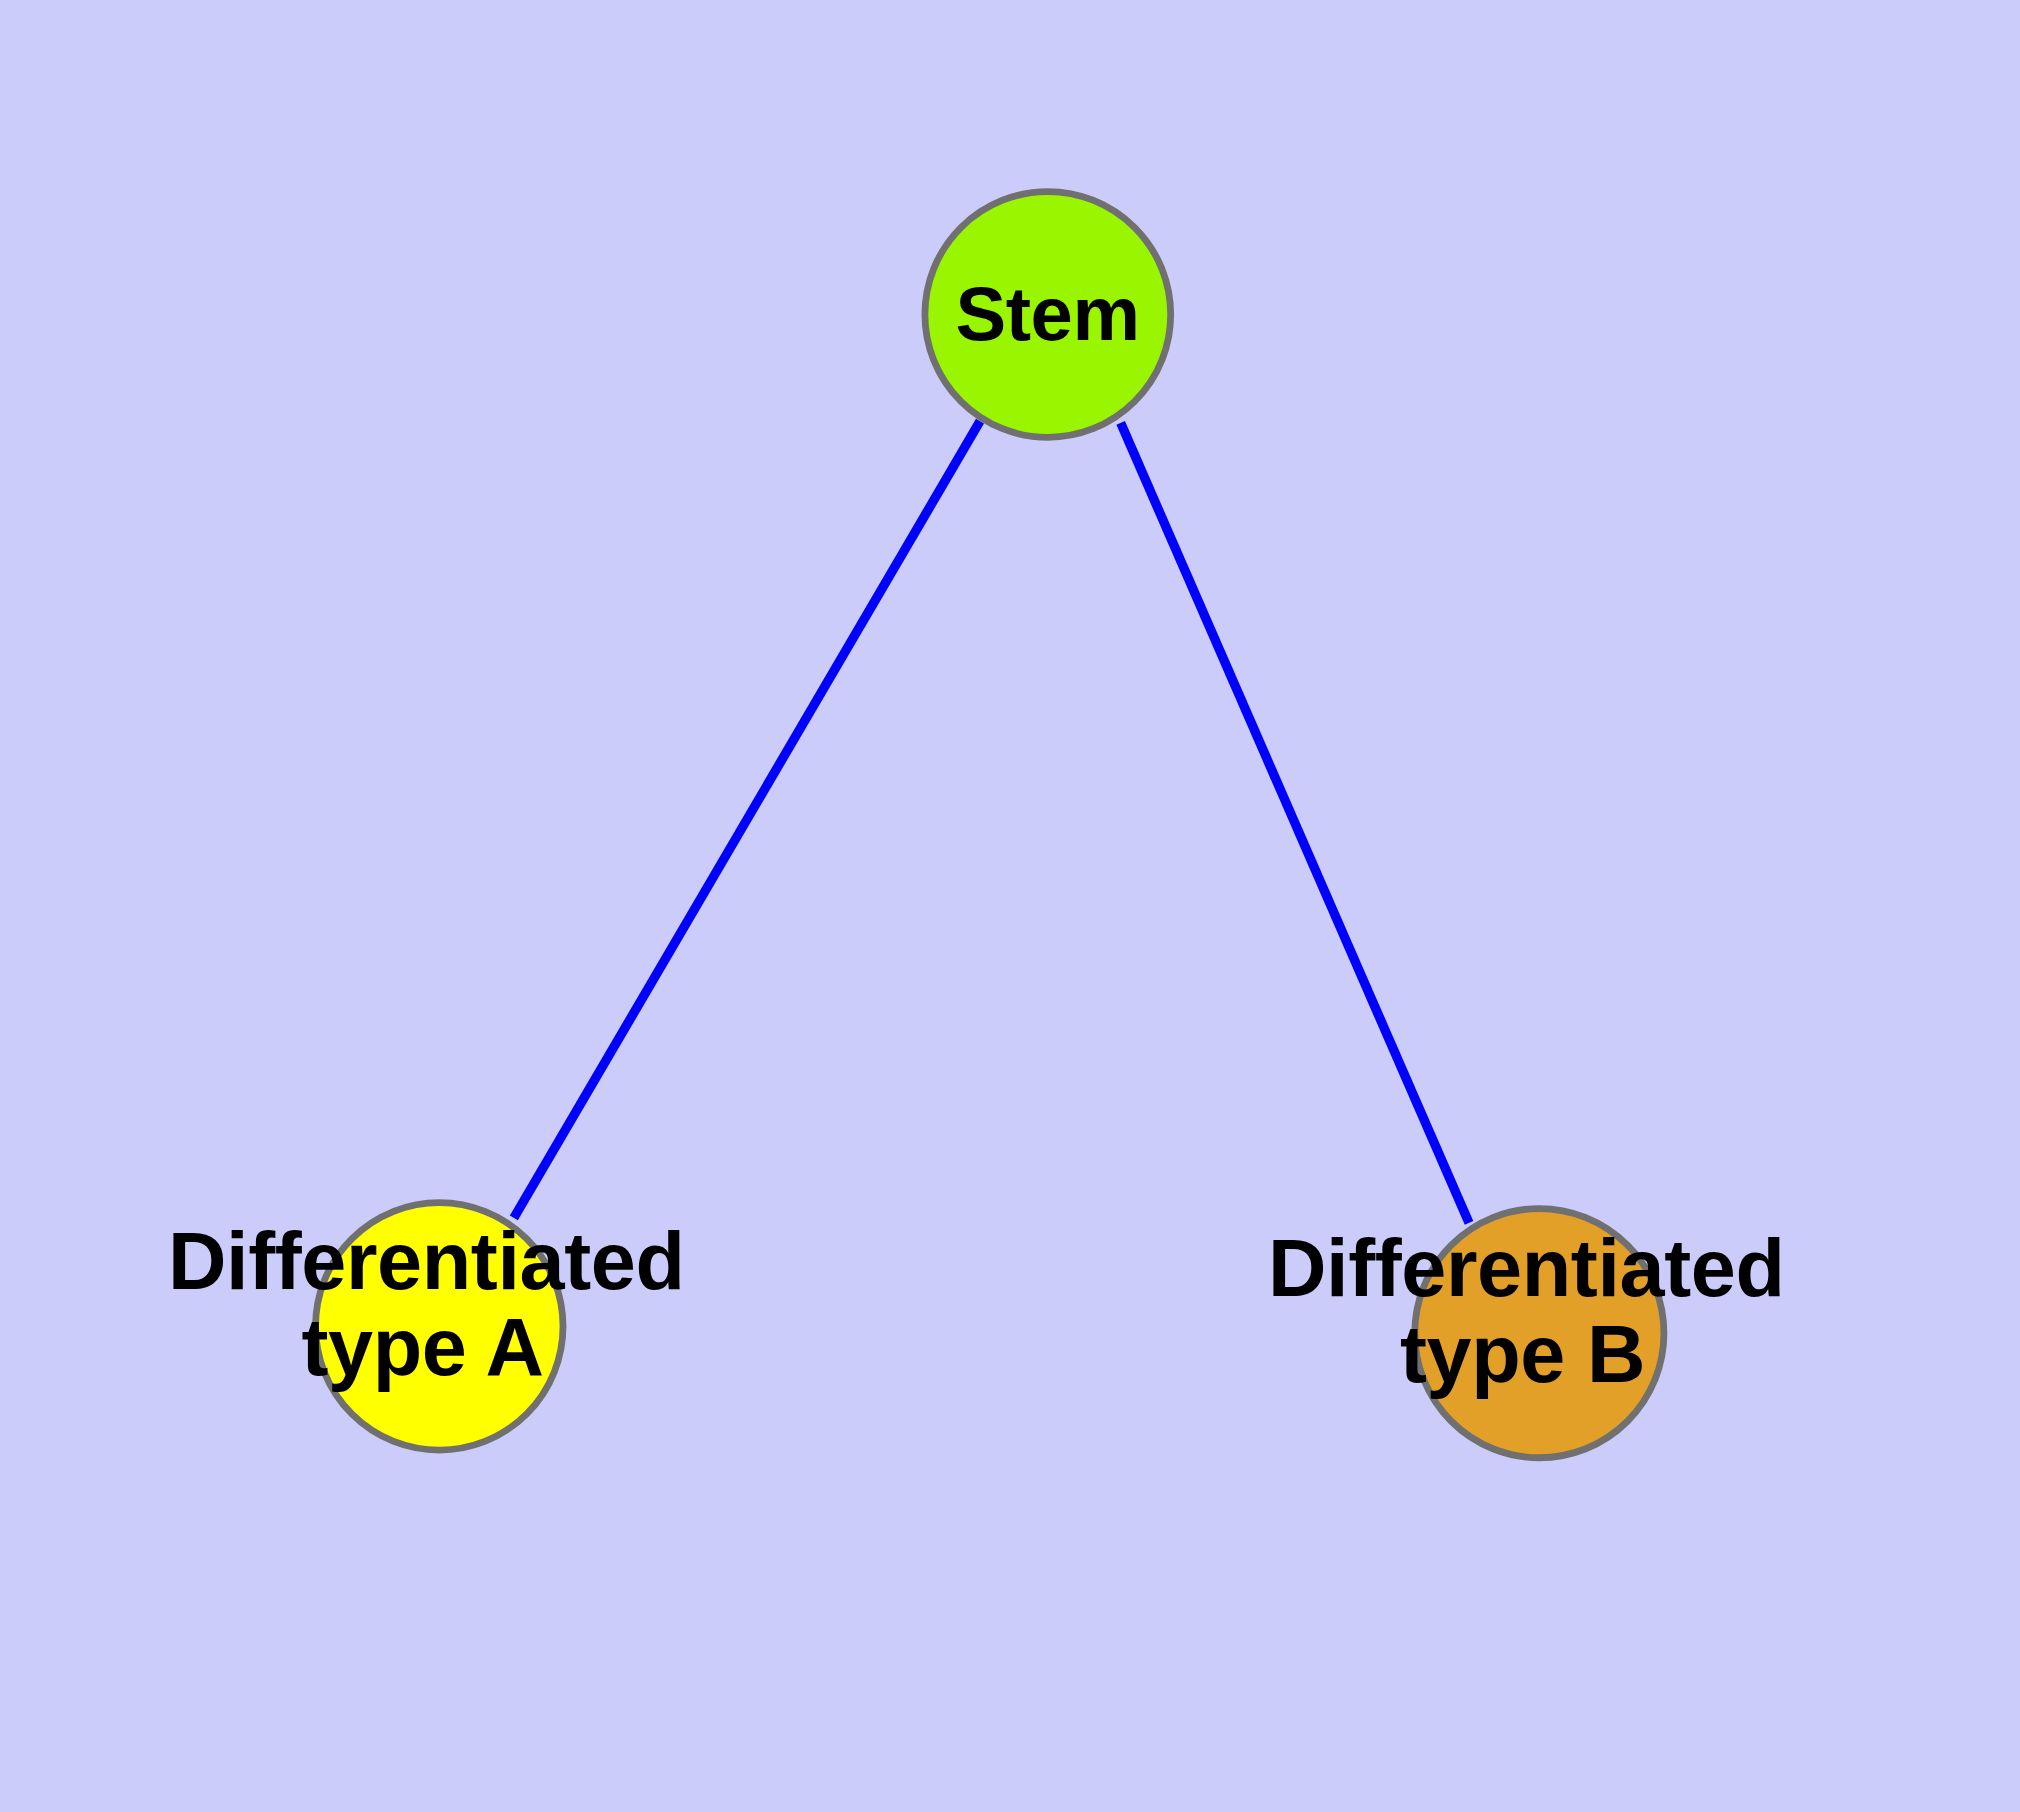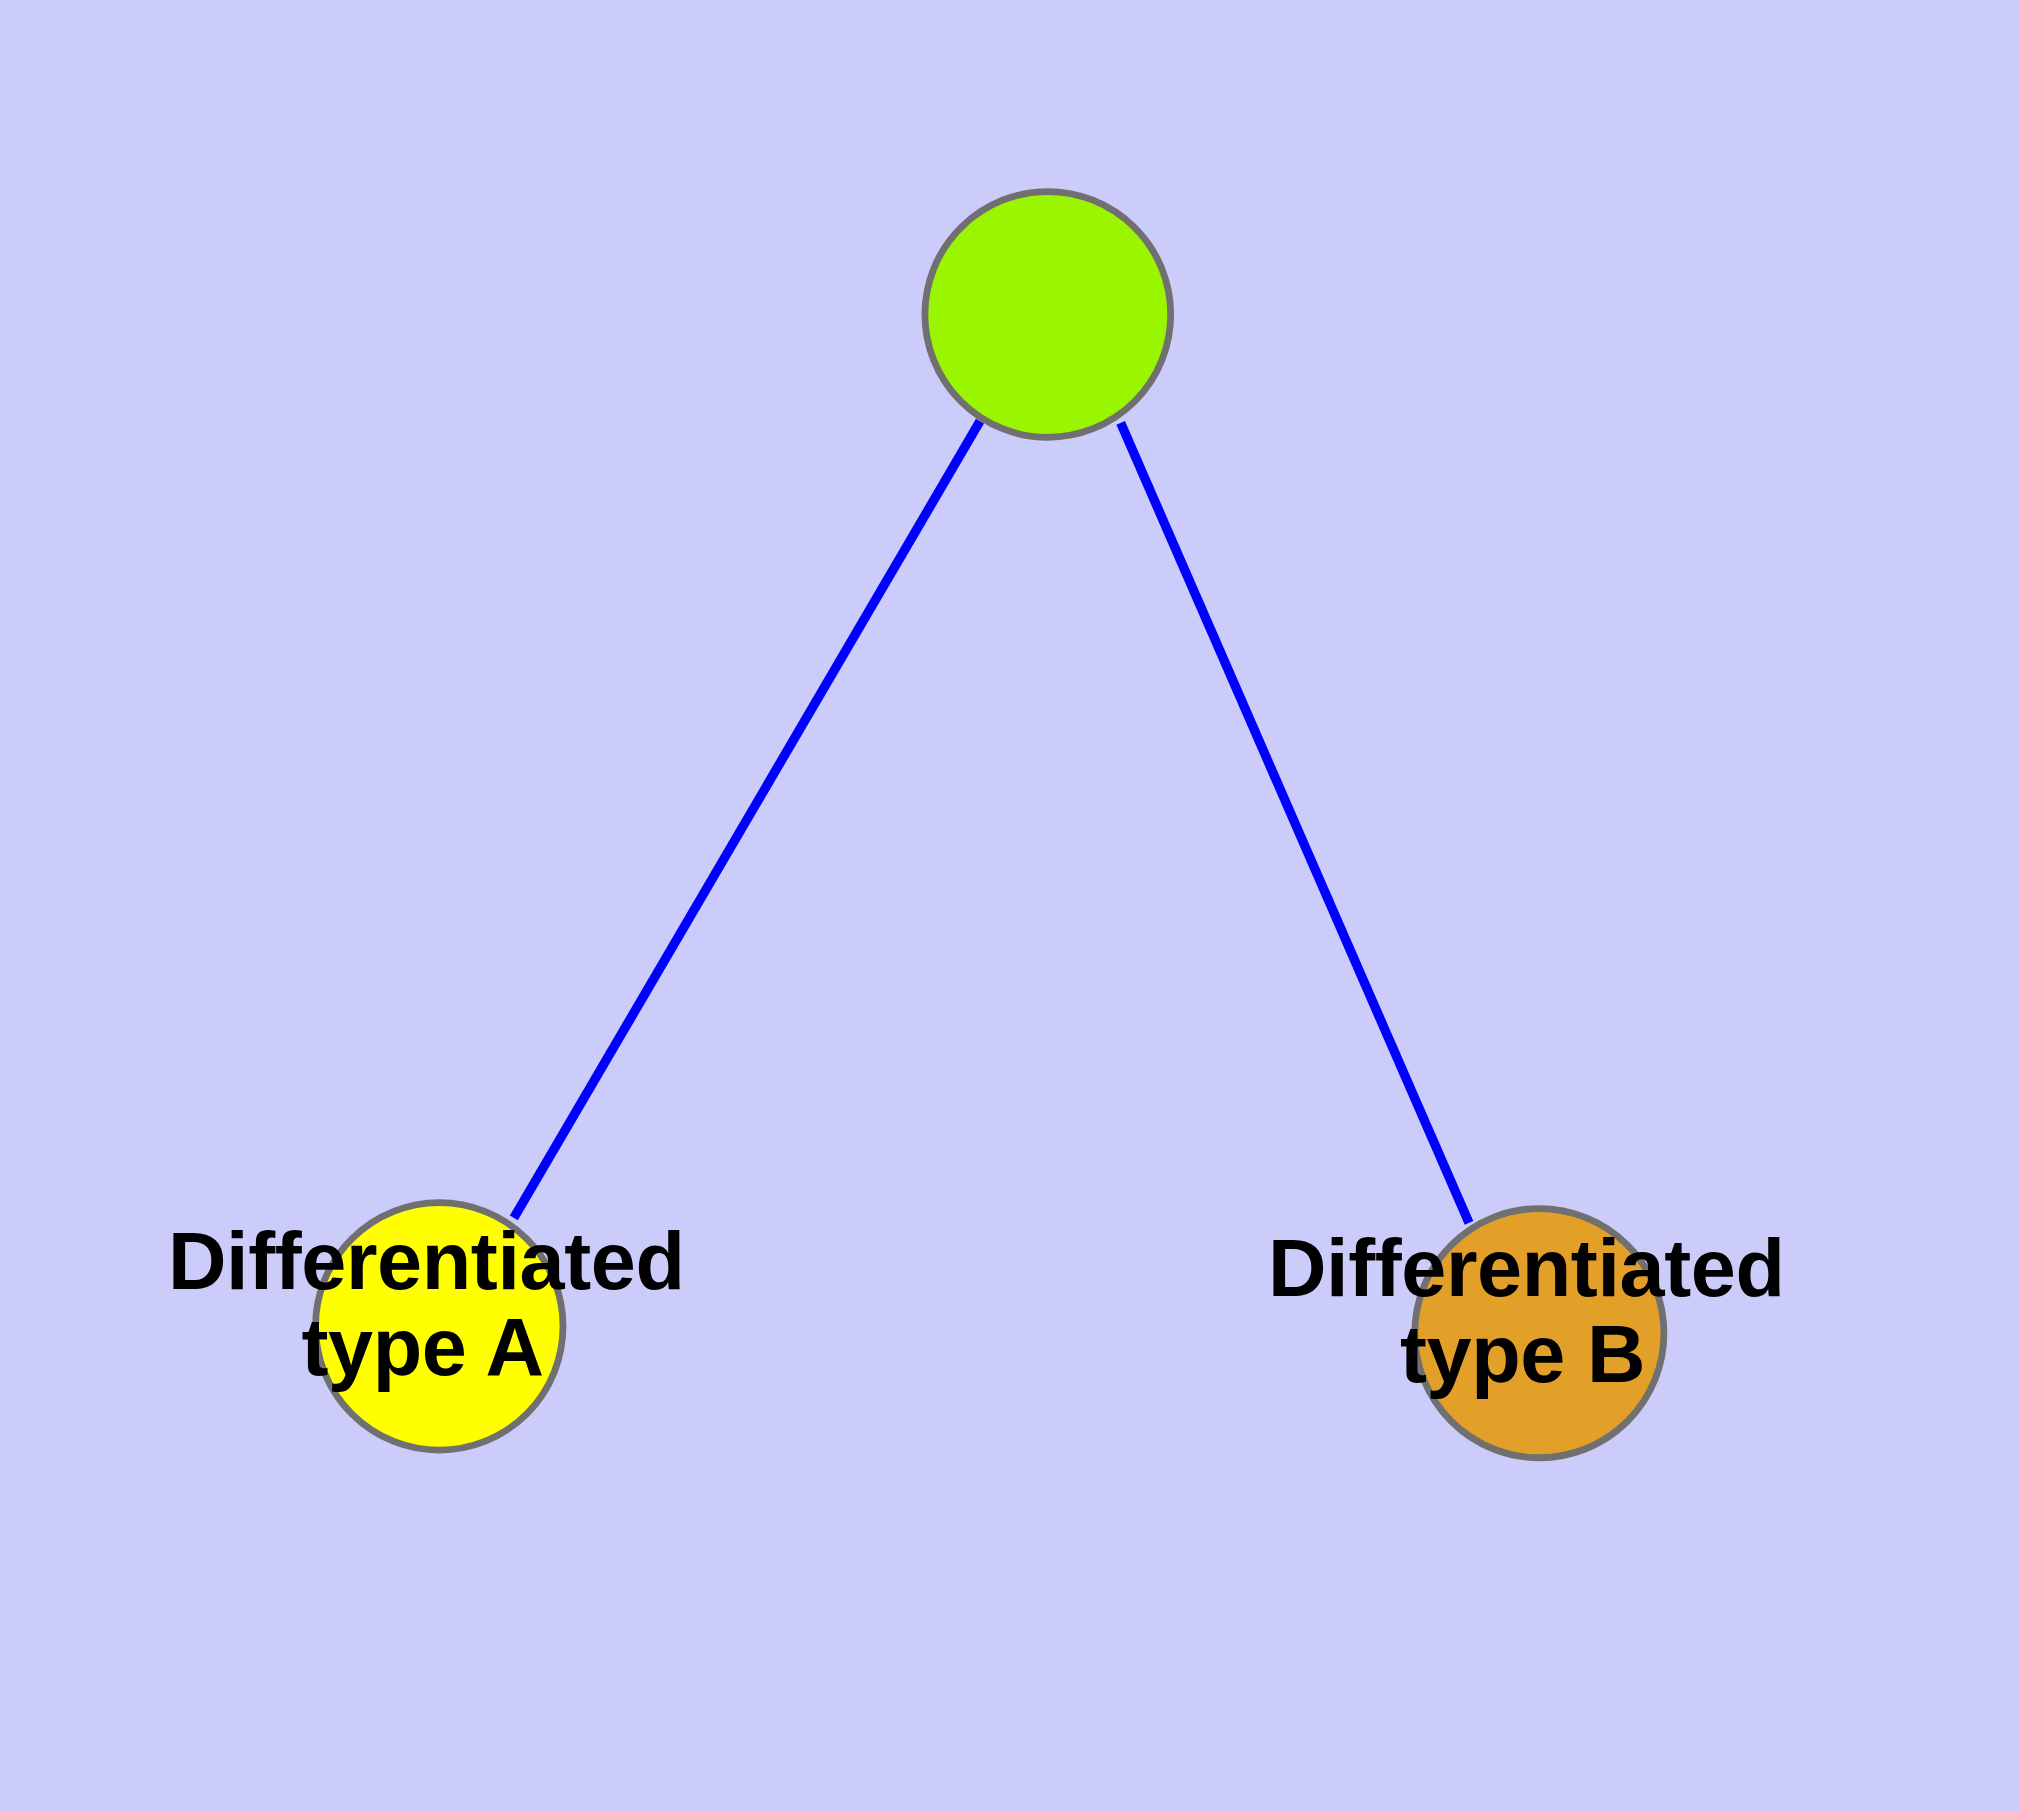--- a/index.html
+++ b/index.html
@@ -70,20 +70,21 @@
       <line x1="1156" y1="497" x2="606" y2="1437" stroke="#0000ff" stroke-width="11" stroke-linecap="butt"></line>
       <line x1="1322" y1="499" x2="1733" y2="1443" stroke="#0000ff" stroke-width="11" stroke-linecap="butt"></line>
     </g>
     <g>
       <circle cx="1236" cy="371" r="145" fill="#99f500" stroke="#707070" stroke-width="8"></circle>
       <circle cx="518" cy="1565" r="146" fill="#ffff00" stroke="#707070" stroke-width="8"></circle>
       <circle cx="1816" cy="1573" r="147" fill="#e3a029" stroke="#707070" stroke-width="8"></circle>
     </g>
   </svg>
 
+  <div class="node-label" id="label-stem">Stem</div>
 
   <div class="node-label" id="label-diff-a">Differentiated
 type A</div>
 
   <div class="node-label" id="label-diff-b">Differentiated
 type B</div>
 
 </div>
 
 

